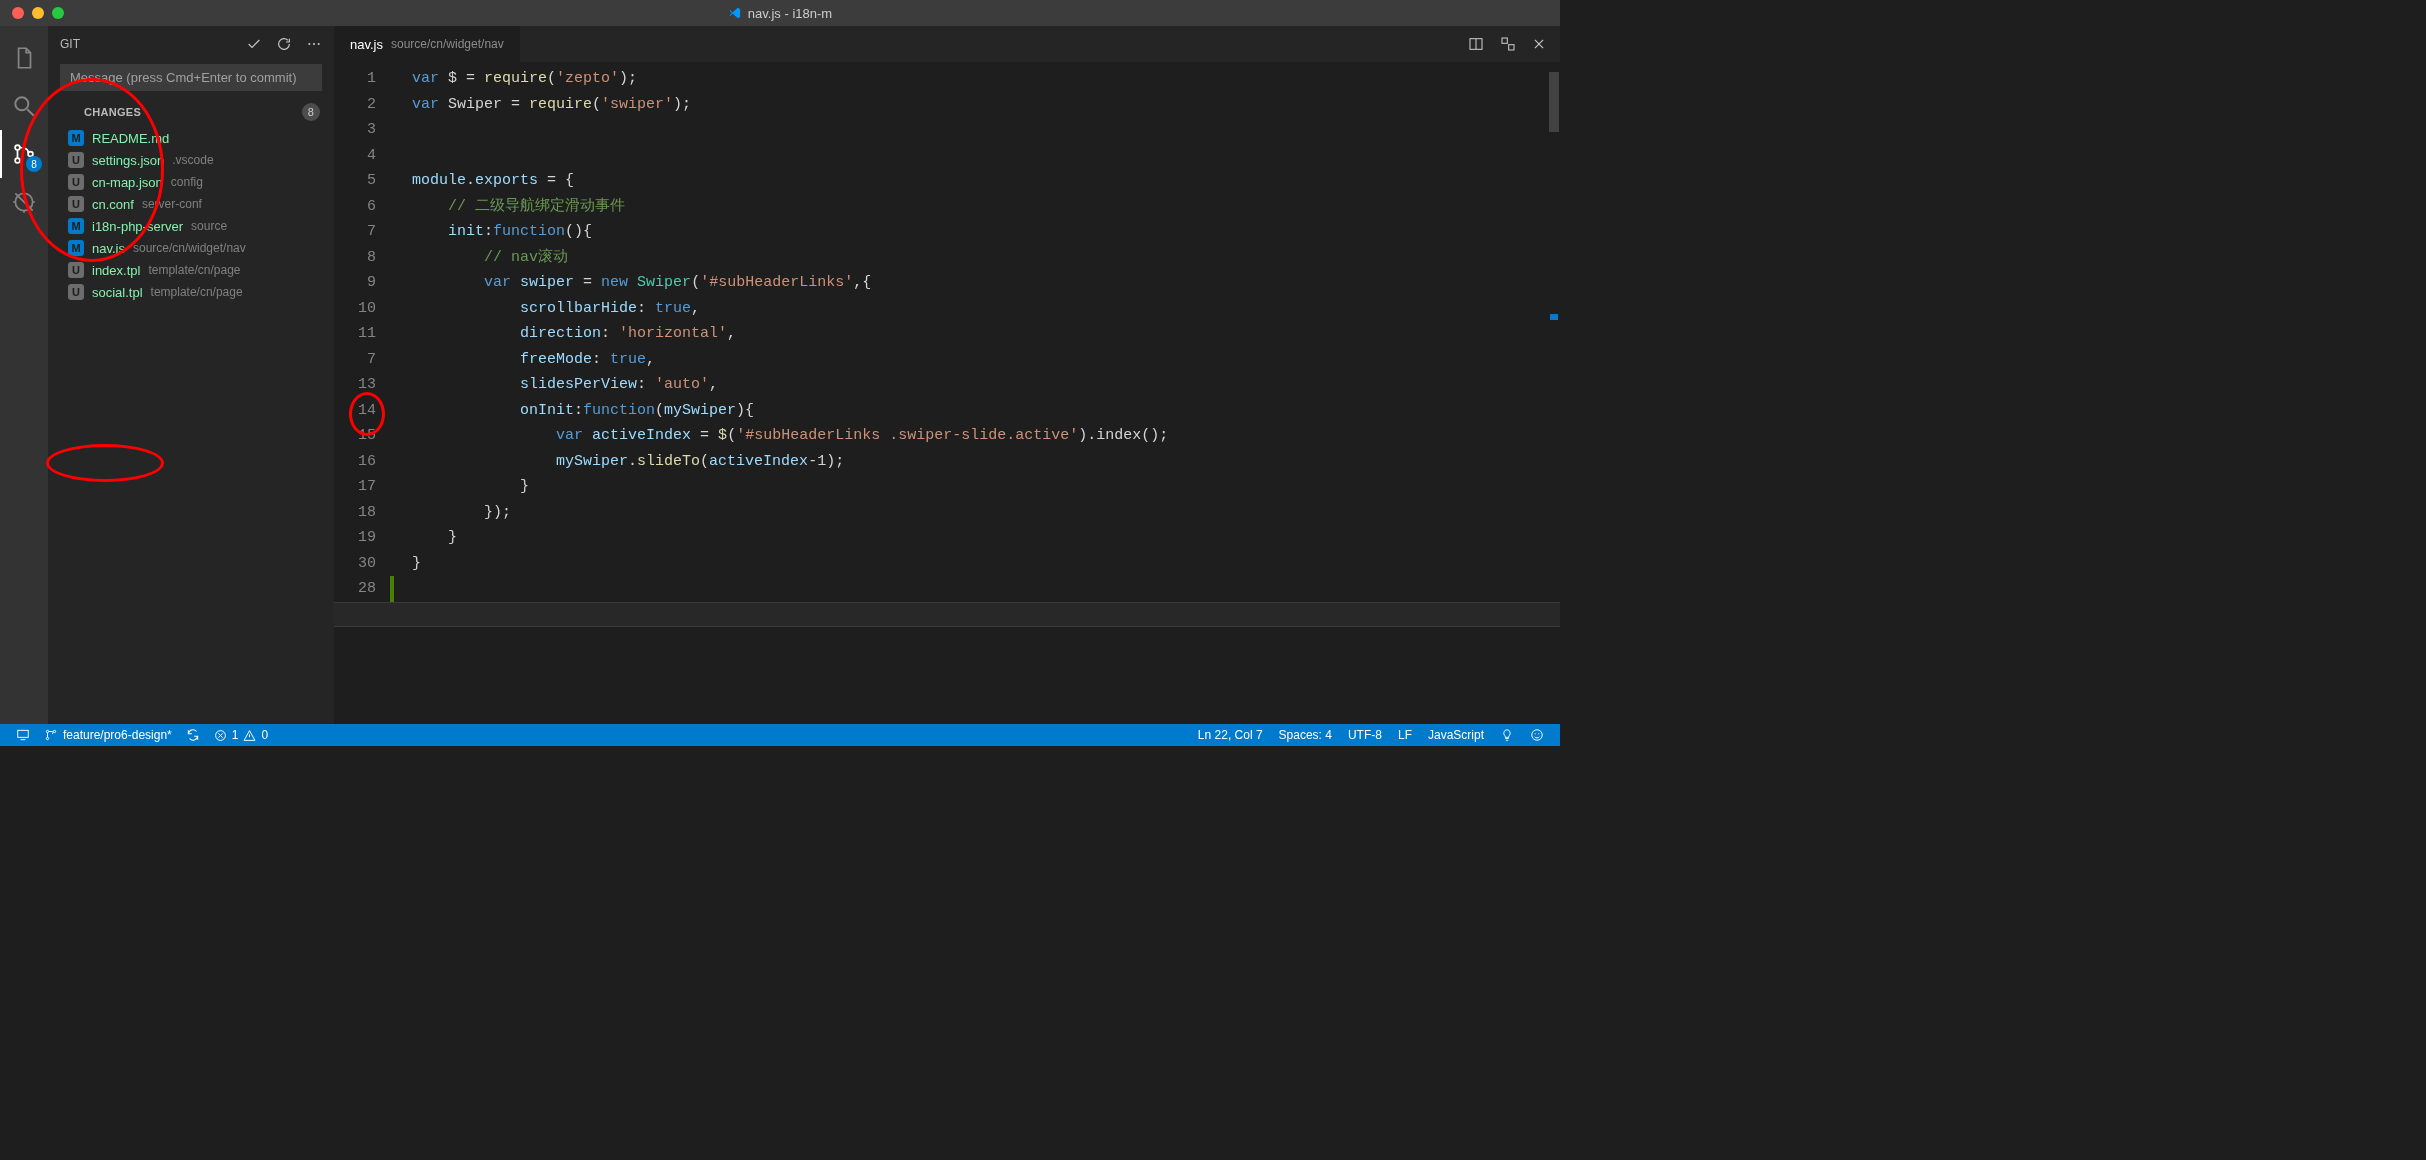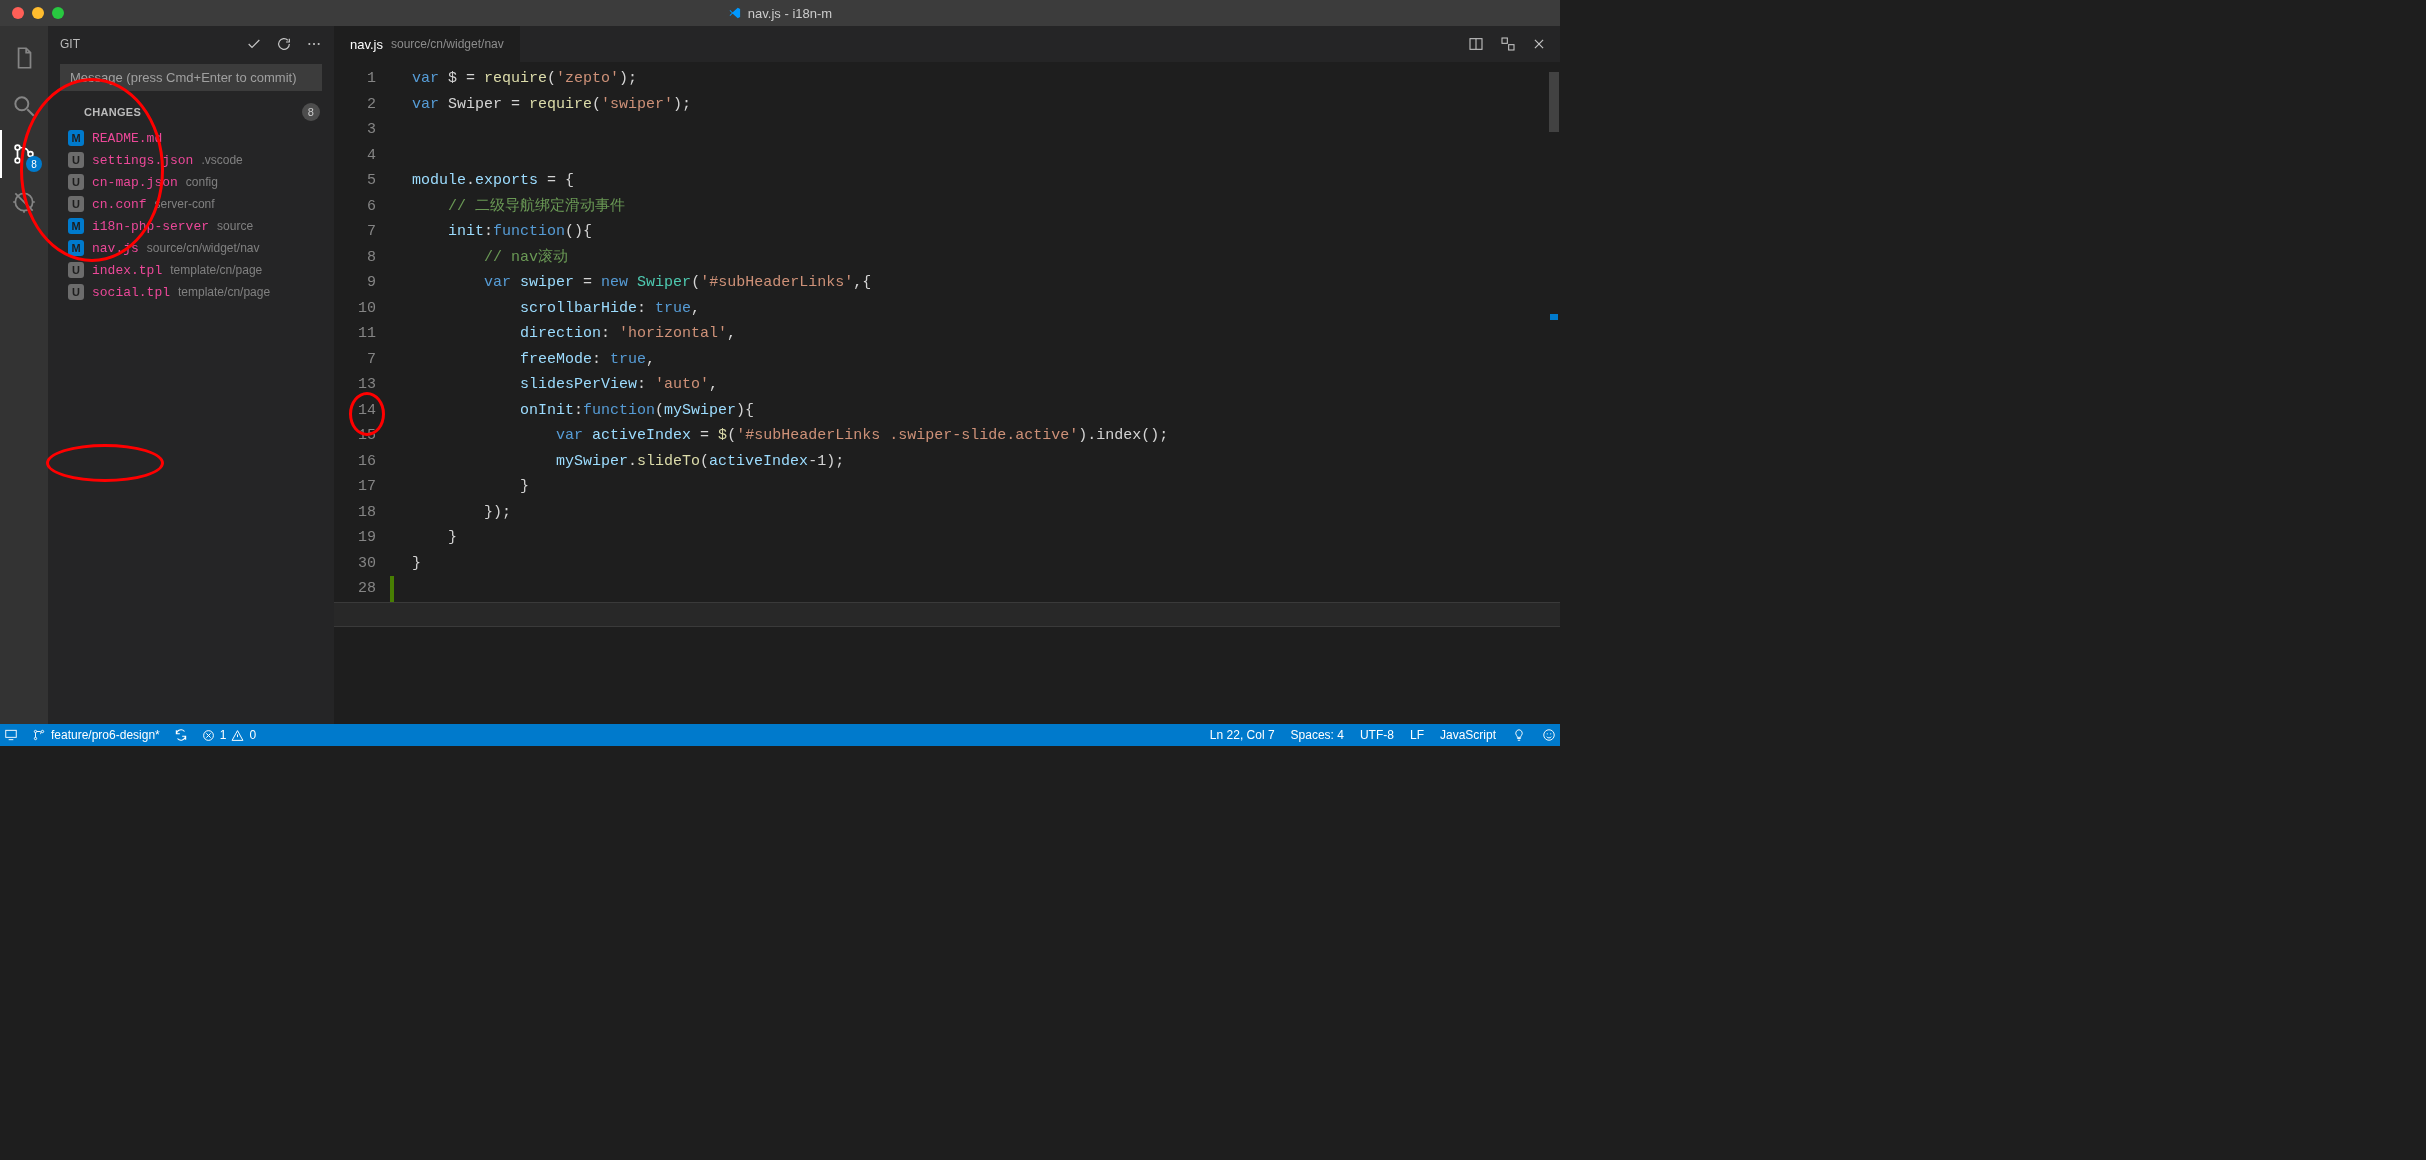--- a/index.html
+++ b/index.html
@@ -125,21 +125,21 @@
       cursor:pointer;
     }
     .status-badge {
       width:16px; height:16px; border-radius:3px;
       color:#1e1e1e;
       font-size:11px; font-weight:700;
       display:flex; align-items:center; justify-content:center;
     }
     .status-M { background:#007acc; }
     .status-U { background:#6c6c6c; }
-    .change-name { color:#ec4899;font-family:Liberation Mono, monospace; }
+    .change-name { color:#86efac; }
     .change-path { color:#808080; font-size:12px; }
     .editor-area {
       flex:1;
       display:flex;
       flex-direction:column;
       background:#1e1e1e;
       position:relative;
     }
     .tab-bar {
       height:36px;
@@ -217,21 +217,21 @@
       position:absolute; right:2px; width:8px; height:6px;
       background:#007acc;
     }
     .statusbar {
       height:22px;
       background:#007acc;
       color:#ffffff;
       display:flex;
       align-items:center;
       font-size:12px;
-      padding:0 4px;
+      padding:0 16px;
     }
     .sb-left { display:flex; align-items:center; gap:14px; }
     .sb-item { display:flex; align-items:center; gap:5px; cursor:pointer; }
     .sb-right { margin-left:auto; display:flex; align-items:center; gap:16px; }
     .annot-ellipse {
       position:absolute;
       border:3px solid #ff0000;
       border-radius:50%;
       pointer-events:none;
     }

